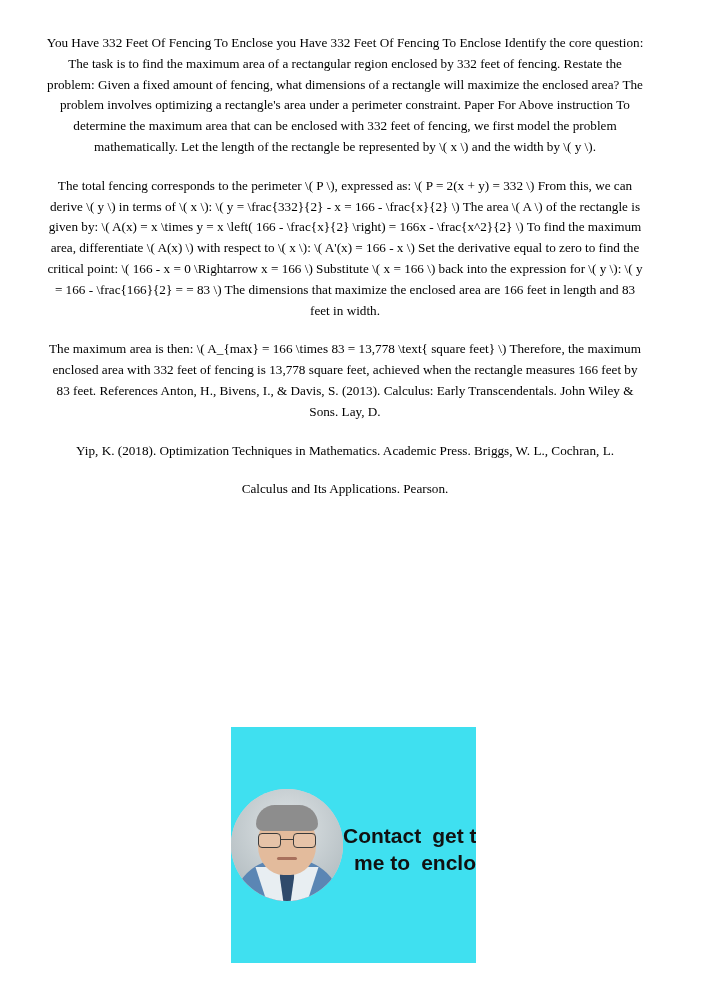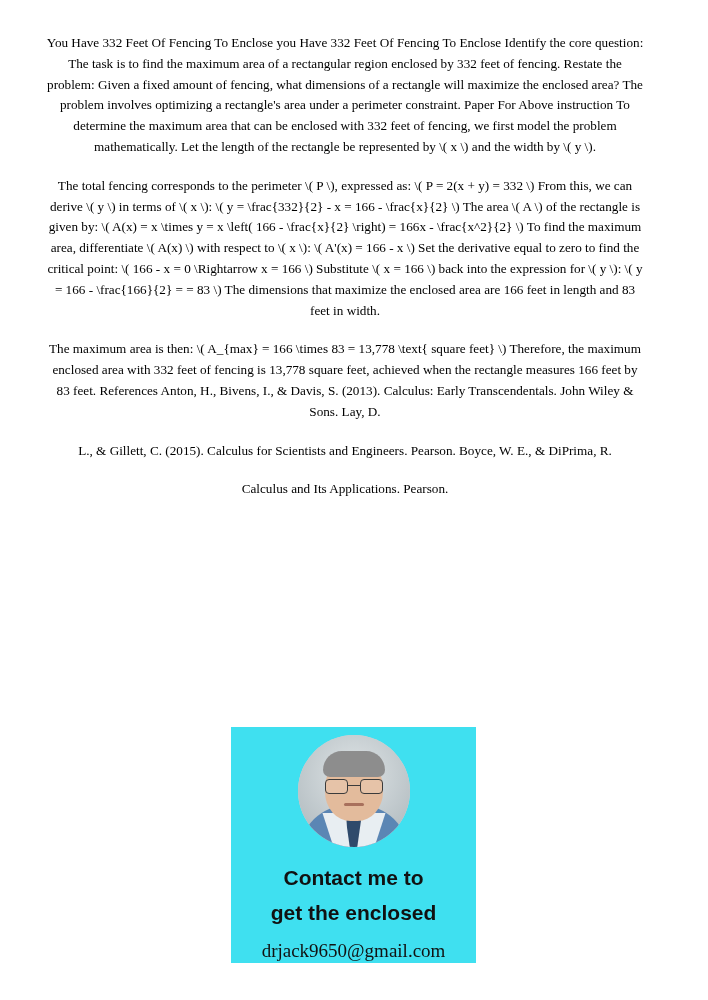--- a/index.html
+++ b/index.html
@@ -39,21 +39,21 @@
   }
   
   .overlay-card {
     position: absolute;
     left: 231px;
     top: 727px;
     width: 245px;
     height: 236px;
     background: #3fe0f0;
     display: flex;
-    flex-direction: column;
+    flex-direction: row;
     align-items: center;
     justify-content: space-between;
     box-sizing: border-box;
     padding-top: 8px;
     overflow: hidden;
   }
   .avatar {
     width: 112px;
     height: 112px;
     border-radius: 50%;
@@ -192,21 +192,21 @@
 </style>
 </head>
 <body>
 
 <div class="page">
 
   <div class="content">
     <p class="para">You Have 332 Feet Of Fencing To Enclose you Have 332 Feet Of Fencing To Enclose Identify the core question: The task is to find the maximum area of a rectangular region enclosed by 332 feet of fencing. Restate the problem: Given a fixed amount of fencing, what dimensions of a rectangle will maximize the enclosed area? The problem involves optimizing a rectangle's area under a perimeter constraint. Paper For Above instruction To determine the maximum area that can be enclosed with 332 feet of fencing, we first model the problem mathematically. Let the length of the rectangle be represented by \( x \) and the width by \( y \).</p>
     <p class="para">The total fencing corresponds to the perimeter \( P \), expressed as: \( P = 2(x + y) = 332 \) From this, we can derive \( y \) in terms of \( x \): \( y = \frac{332}{2} - x = 166 - \frac{x}{2} \) The area \( A \) of the rectangle is given by: \( A(x) = x \times y = x \left( 166 - \frac{x}{2} \right) = 166x - \frac{x^2}{2} \) To find the maximum area, differentiate \( A(x) \) with respect to \( x \): \( A'(x) = 166 - x \) Set the derivative equal to zero to find the critical point: \( 166 - x = 0 \Rightarrow x = 166 \) Substitute \( x = 166 \) back into the expression for \( y \): \( y = 166 - \frac{166}{2} = = 83 \) The dimensions that maximize the enclosed area are 166 feet in length and 83 feet in width.</p>
     <p class="para">The maximum area is then: \( A_{max} = 166 \times 83 = 13,778 \text{ square feet} \) Therefore, the maximum enclosed area with 332 feet of fencing is 13,778 square feet, achieved when the rectangle measures 166 feet by 83 feet. References Anton, H., Bivens, I., &amp; Davis, S. (2013). Calculus: Early Transcendentals. John Wiley &amp; Sons. Lay, D.</p>
-    <p class="para">L., &amp; Gillett, C. (2015). Calculus for Scientists and Engineers. Pearson. Boyce, W. E., &amp; DiPrima, R.</p>
+    <p class="para">Yip, K. (2018). Optimization Techniques in Mathematics. Academic Press. Briggs, W. L., Cochran, L.</p>
     <p class="para">Calculus and Its Applications. Pearson.</p>
   </div>
 
   <div class="overlay-card">
     <div class="avatar">
       <div class="bg"></div>
       <div class="shirt"></div>
       <div class="neck"></div>
       <div class="collar-l"></div>
       <div class="collar-r"></div>

